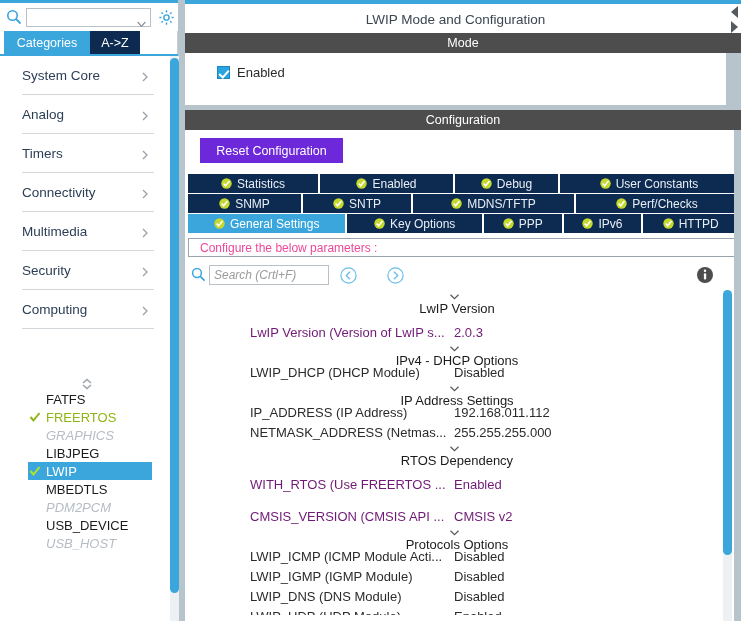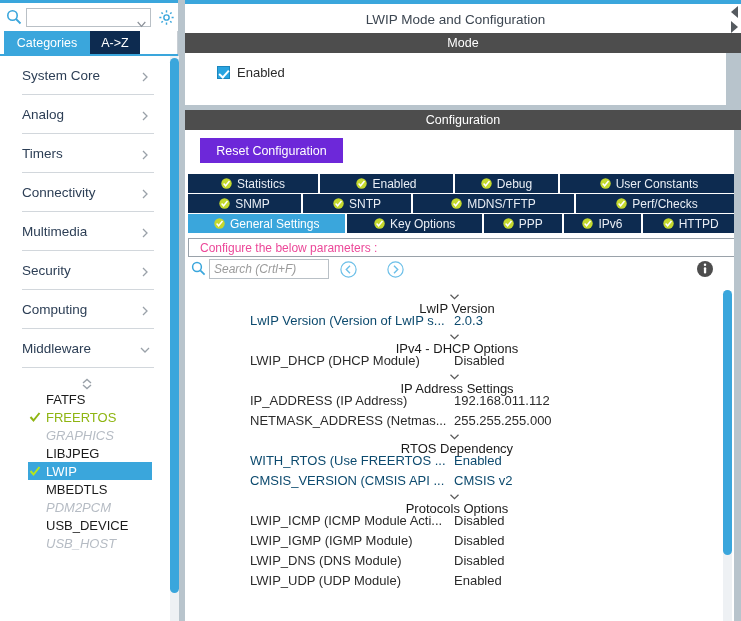--- a/index.html
+++ b/index.html
@@ -289,21 +289,21 @@
     border: 1px solid #9aa2aa;
     box-sizing: border-box;
     background: #ffffff;
     display: flex; align-items: center;
     font-size: 12px; color: #ec4899;
     padding-left: 11px;
   }
 
   
   #tree-search-row {
-    position: absolute; left: 3px; top: 127px;
+    position: absolute; left: 3px; top: 133px;
     width: 548px; height: 26px;
   }
   #ts-icon { position: absolute; left: 3px; top: 4px; width: 15px; height: 15px; }
   #ts-input {
     position: absolute; left: 21px; top: 2px;
     width: 120px; height: 20px;
     border: 1px solid #b9c0c6;
     box-sizing: border-box;
     outline: none;
     background: #fff;
@@ -341,21 +341,21 @@
     flex: 0 0 auto;
   }
   .tree-row {
     position: relative;
     height: 20px;
     display: flex; align-items: center;
     font-size: 13px;
     color: #2b2b2b;
     cursor: default;
   }
-  .tree-row.dim { color: #0c4a6e; }
+  .tree-row.dim { color: #701a75; margin-top: 12px; }
   .tr-name {
     position: absolute; left: 62px; top: 0;
     width: 196px; height: 20px;
     display: flex; align-items: center;
     overflow: hidden;
     white-space: nowrap;
   }
   .tr-val {
     position: absolute; left: 266px; top: 0;
     height: 20px;
@@ -483,28 +483,20 @@
 
       <div class="cat-item">
         <span>Computing</span>
         <span class="cat-chev">
           <svg viewBox="0 0 10 10" width="10" height="10">
               <polyline points="3,1 7,5 3,9" fill="none" stroke="#9aa1a9" stroke-width="1.3"></polyline>
             </svg>
         </span>
       </div>
 
-      <div class="cat-item">
-        <span>Middleware</span>
-        <span class="cat-chev">
-          <svg viewBox="0 0 10 10" width="10" height="10">
-              <polyline points="1,3 5,7 9,3" fill="none" stroke="#9aa1a9" stroke-width="1.3"></polyline>
-            </svg>
-        </span>
-      </div>
 
       <div id="mw-sublist">
         <span id="mw-spin">
           <svg viewBox="0 0 14 12" width="14" height="12">
             <polyline points="3,5 7,1.5 11,5" fill="none" stroke="#9aa1a9" stroke-width="1.4"></polyline>
             <polyline points="3,7 7,10.5 11,7" fill="none" stroke="#9aa1a9" stroke-width="1.4"></polyline>
           </svg>
         </span>
 
         <div style="height:14px"></div>

